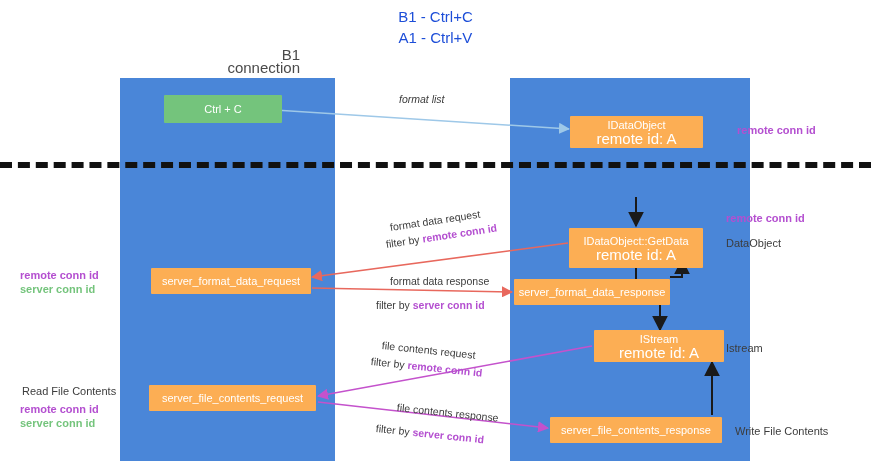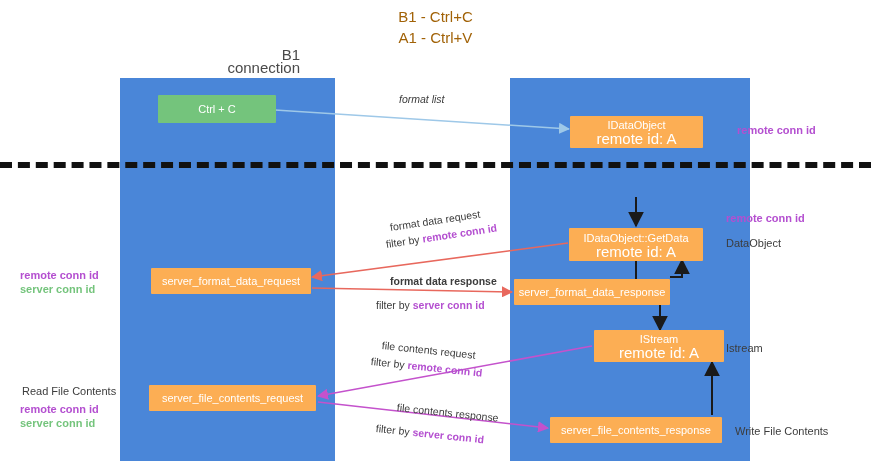--- a/index.html
+++ b/index.html
@@ -28,21 +28,21 @@
     font-size: 15px;
     line-height: 13px;
     white-space: pre-line;
   }
   .title {
     position: absolute;
     left: 0;
     right: 0;
     top: 6px;
     text-align: center;
-    color: #a16207;
+    color: #1d4ed8;
     font-size: 15px;
     line-height: 21px;
     white-space: pre-line;
   }
   .node {
     position: absolute;
     box-sizing: border-box;
     display: flex;
     flex-direction: column;
     align-items: center;
@@ -139,31 +139,31 @@
 
     <line x1="592" y1="346" x2="318" y2="396" stroke="#c452cc" stroke-width="1.6" marker-end="url(#ah-mag)"></line>
 
     <line x1="318" y1="402" x2="548" y2="428" stroke="#c452cc" stroke-width="1.6" marker-end="url(#ah-mag)"></line>
 
     <path d="M 712 415 L 712 362" stroke="#1a1a1a" stroke-width="2" fill="none" marker-end="url(#ah-dark)"></path>
   </svg>
 
   <div class="dashline" style="top:162px;"></div>
 
-  <div class="node green" style="left:158px; top:95px; width:118px; height:28px;">
+  <div class="node green" style="left:164px; top:95px; width:118px; height:28px;">
     <span>Ctrl + C</span>
   </div>
 
   <div class="node orange" style="left:570px; top:116px; width:133px; height:32px;">
     <span>IDataObject</span>
     <span class="l2">remote id: A</span>
   </div>
 
 
-  <div class="node orange" style="left:569px; top:228px; width:134px; height:33px;">
+  <div class="node orange" style="left:569px; top:228px; width:134px; height:40px;">
     <span>IDataObject::GetData</span>
     <span class="l2">remote id: A</span>
   </div>
 
   <div class="node orange" style="left:151px; top:268px; width:160px; height:26px;">
     <span>server_format_data_request</span>
   </div>
 
   <div class="node orange" style="left:514px; top:279px; width:156px; height:26px;">
     <span>server_format_data_response</span>
@@ -186,21 +186,21 @@
     <span>format list</span>
   </div>
 
   <div class="edge-label rot-up" style="left:390px; top:220px;">
     <span>format data request</span>
   </div>
   <div class="edge-label rot-up" style="left:386px; top:237px;">
     <span>filter by </span><span class="hl-remote">remote conn id</span>
   </div>
 
-  <div class="edge-label" style="left:390px; top:274px;font-weight:bold;">
+  <div class="edge-label" style="left:390px; top:274px;">
     <span>format data response</span>
   </div>
   <div class="edge-label" style="left:376px; top:298px;">
     <span>filter by </span><span class="hl-server">server conn id</span>
   </div>
 
   <div class="edge-label rot-dn" style="left:382px; top:338px;">
     <span>file contents request</span>
   </div>
   <div class="edge-label rot-dn" style="left:371px; top:354px;">

